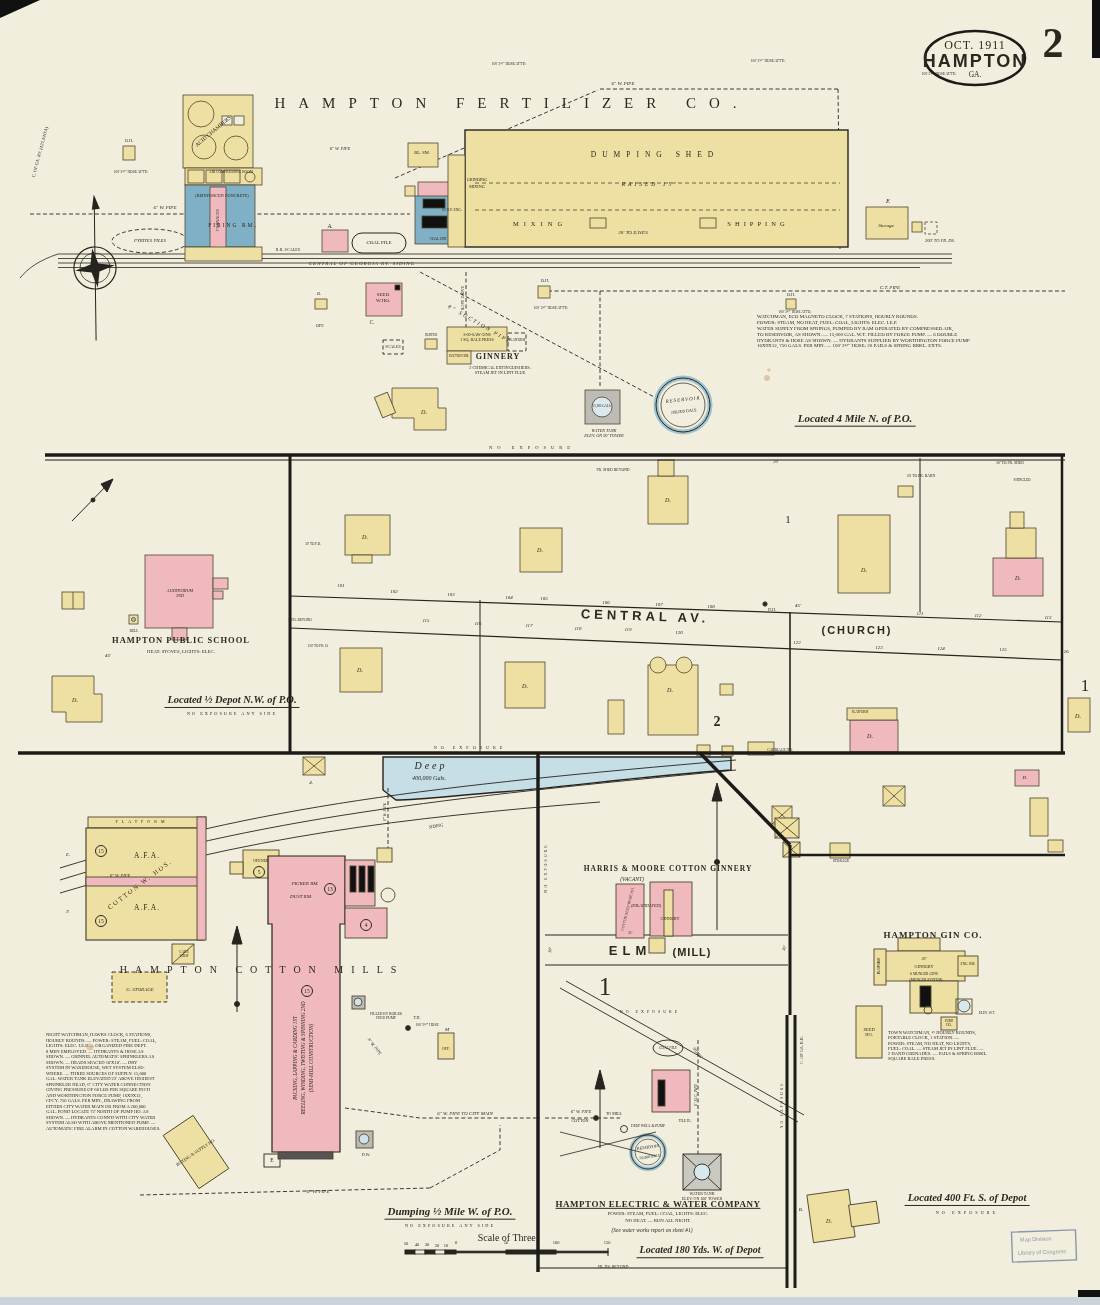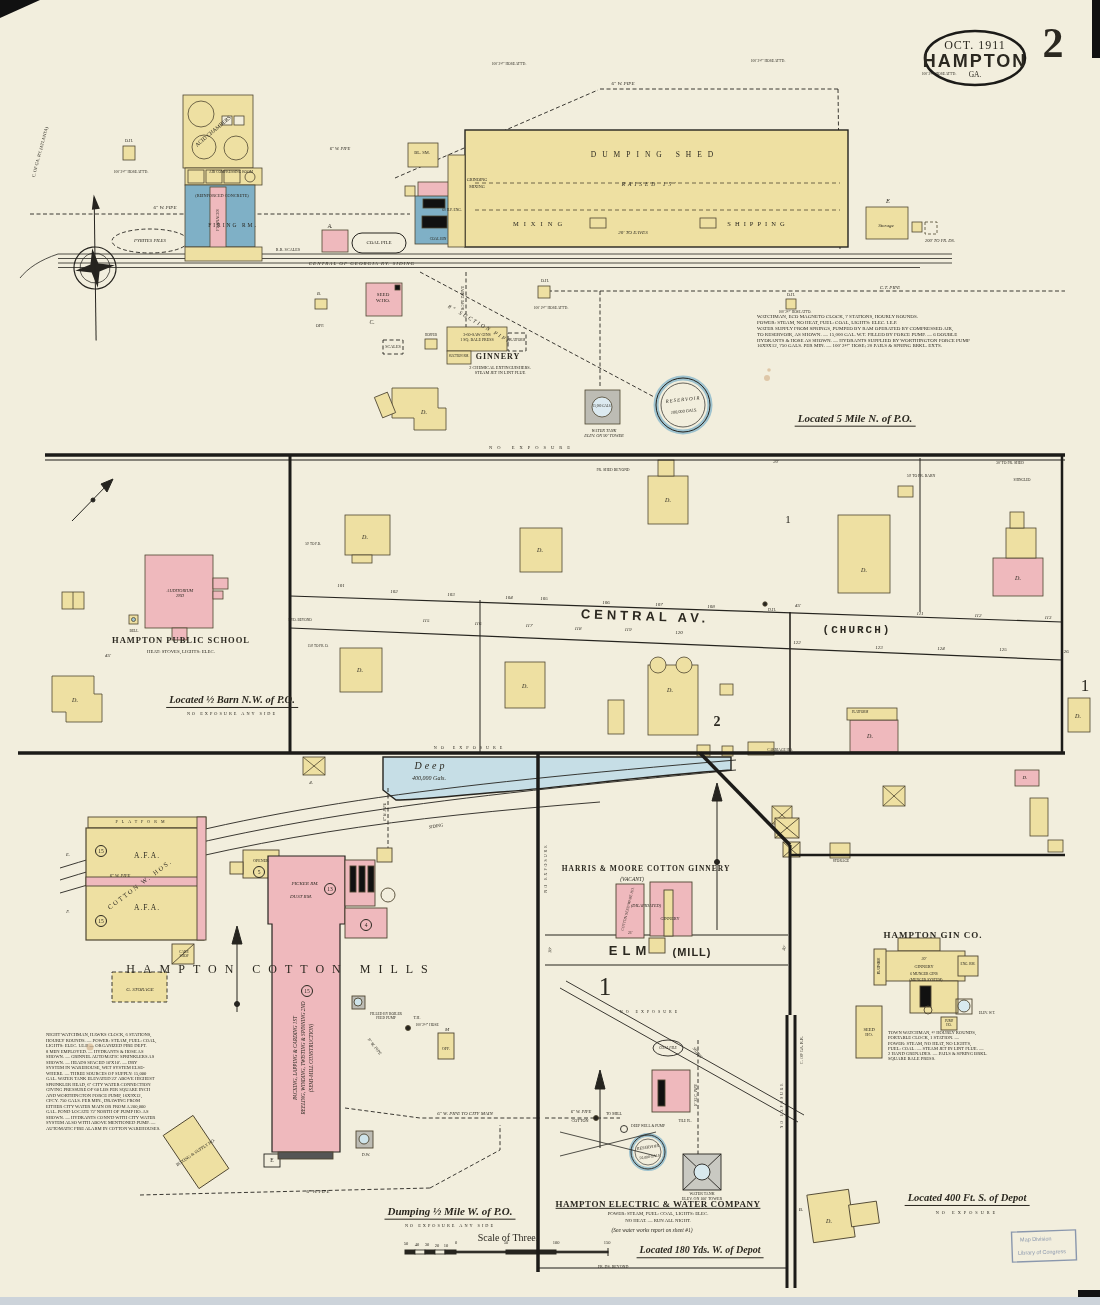--- a/index.html
+++ b/index.html
@@ -313,20 +313,21 @@
     <ellipse cx="975" cy="58" rx="50" ry="27" fill="none" stroke="#1c1b18" stroke-width="2.6"></ellipse>
   </g>
   <rect x="1012" y="1231" width="64" height="30" fill="none" stroke="#8a97ad" stroke-width="1.4" transform="rotate(-2 1044 1246)"></rect>
 </svg>
 
 <div class="lbl b" style="left:1053px;top:43px;font-size:42px;">2</div>
 <div class="lbl up" style="left:975px;top:46px;font-size:12px;letter-spacing:1px;">Oct. 1911</div>
 <div class="lbl b up sans" style="left:975px;top:61px;font-size:18px;letter-spacing:2px;">Hampton</div>
 <div class="lbl up" style="left:975px;top:75px;font-size:7.5px;">Ga.</div>
 
+<div class="lbl up" style="left:512px;top:104px;font-size:15px;letter-spacing:13px;">Hampton Fertilizer Co.</div>
 <div class="lbl up" style="left:655px;top:155px;font-size:7.5px;letter-spacing:6px;">Dumping Shed</div>
 <div class="lbl up i" style="left:650px;top:184px;font-size:5.5px;letter-spacing:3px;">Raised 15'</div>
 <div class="lbl up" style="left:477px;top:180px;font-size:4.2px;">Grinding</div>
 <div class="lbl up" style="left:477px;top:187px;font-size:4.2px;">Mixing</div>
 <div class="lbl up" style="left:540px;top:224px;font-size:6.5px;letter-spacing:5px;">Mixing</div>
 <div class="lbl up i" style="left:633px;top:233px;font-size:5px;">20' to Eaves</div>
 <div class="lbl up" style="left:758px;top:224px;font-size:6.5px;letter-spacing:4px;">Shipping</div>
 <div class="lbl i" style="left:886px;top:226px;font-size:5px;">Storage</div>
 <div class="lbl i" style="left:888px;top:201px;font-size:6.5px;">E</div>
 <div class="lbl up i" style="left:940px;top:241px;font-size:4.5px;">200' to Fr. Ds.</div>
@@ -377,32 +378,32 @@
 <div class="lbl up wrap" style="left:939px;top:74px;font-size:3.6px;">100' 2½" Hose Att'd.</div>
 <div class="lbl up i" style="left:165px;top:208px;font-size:5px;">6" W. Pipe</div>
 <div class="lbl up i" style="left:623px;top:84px;font-size:5px;">6" W. Pipe</div>
 <div class="lbl up i" style="left:340px;top:149px;font-size:4.5px;">6" W. Pipe</div>
 <div class="notes up" style="left:757px;top:314px;width:280px;font-size:5px;line-height:1.18;">Watchman, Eco Magneto clock, 7 stations, hourly rounds.
 Power: Steam, no heat, Fuel: Coal, Lights: Elec. I.E.P.
 Water supply from springs, pumped by ram operated by compressed air,
 to reservoir, as shown. — 15,000 gal. W.T. filled by force pump. — 6 double
 hydrants &amp; hose as shown. — Hydrants supplied by Worthington force pump
 16x9x12, 750 gals. per min. — 100' 2½" hose; 20 pails &amp; spring brkl. exts.</div>
-<div class="lbl loc" style="left:855px;top:419px;font-size:11px;">Located 5 Mile N. of P.O.</div>
+<div class="lbl loc" style="left:855px;top:419px;font-size:11px;">Located 4 Mile N. of P.O.</div>
 <div class="lbl up" style="left:40px;top:152px;font-size:4.5px;transform:translate(-50%,-50%) rotate(-75deg);">C. of Ga. Ry. (Atlanta)</div>
 
 <div class="lbl up" style="left:532px;top:448px;font-size:4.5px;letter-spacing:5px;">No Exposure</div>
 <div class="lbl up b sans" style="left:645px;top:617px;font-size:13px;letter-spacing:4px;transform:translate(-50%,-50%) rotate(2deg);">Central Av.</div>
-<div class="lbl up b sans" style="left:857px;top:630px;font-size:11px;letter-spacing:2px;font-family:Liberation Mono, monospace;">(Church)</div>
+<div class="lbl up b sans" style="left:857px;top:630px;font-size:11px;letter-spacing:2px;">(Church)</div>
 <div class="lbl up b" style="left:181px;top:641px;font-size:8.5px;letter-spacing:1px;">Hampton Public School</div>
 <div class="lbl up" style="left:181px;top:652px;font-size:4.8px;">Heat: Stoves, Lights: Elec.</div>
 <div class="lbl up i" style="left:180px;top:594px;font-size:4.3px;">Auditorium
 2nd</div>
 <div class="lbl up" style="left:134px;top:631px;font-size:3.6px;">Bell</div>
-<div class="lbl loc" style="left:232px;top:701px;font-size:10.5px;">Located ½ Barn N.W. of P.O.</div>
+<div class="lbl loc" style="left:232px;top:701px;font-size:10.5px;">Located ½ Depot N.W. of P.O.</div>
 <div class="lbl up" style="left:232px;top:714px;font-size:4.3px;letter-spacing:2px;">No Exposure Any Side</div>
 <div class="lbl up" style="left:613px;top:470px;font-size:3.8px;">Fr. Shed Beyond</div>
 <div class="lbl up i" style="left:776px;top:462px;font-size:4.5px;">20'</div>
 <div class="lbl up" style="left:921px;top:476px;font-size:3.8px;">50' to Fr. Barn</div>
 <div class="lbl up" style="left:1010px;top:463px;font-size:3.8px;">30' to Fr. Shed</div>
 <div class="lbl up" style="left:1022px;top:481px;font-size:3.4px;">Shingled</div>
 <div class="lbl" style="left:788px;top:519px;font-size:11px;">1</div>
 <div class="lbl b" style="left:717px;top:722px;font-size:14px;">2</div>
 <div class="lbl" style="left:1085px;top:686px;font-size:17px;">1</div>
 <div class="lbl i" style="left:341px;top:586px;font-size:5px;">101</div>
@@ -443,21 +444,21 @@
 <div class="lbl i" style="left:1018px;top:578px;font-size:6px;">D.</div>
 <div class="lbl i" style="left:75px;top:700px;font-size:6px;">D.</div>
 <div class="lbl i" style="left:360px;top:670px;font-size:6px;">D.</div>
 <div class="lbl i" style="left:525px;top:686px;font-size:6px;">D.</div>
 <div class="lbl i" style="left:670px;top:690px;font-size:6px;">D.</div>
 <div class="lbl i" style="left:870px;top:736px;font-size:6px;">D.</div>
 <div class="lbl i" style="left:1025px;top:778px;font-size:5px;">D.</div>
 <div class="lbl i" style="left:1078px;top:716px;font-size:6px;">D.</div>
 
 <div class="lbl up" style="left:470px;top:748px;font-size:4.2px;letter-spacing:4px;">No Exposure</div>
-<div class="lbl up" style="left:262px;top:970px;font-size:12px;letter-spacing:8px;margin-left:19px;">Hampton Cotton Mills</div>
+<div class="lbl up" style="left:262px;top:970px;font-size:10px;letter-spacing:8px;">Hampton Cotton Mills</div>
 <div class="lbl i" style="left:431px;top:766px;font-size:10px;letter-spacing:3px;">Deep</div>
 <div class="lbl i" style="left:429px;top:778px;font-size:6px;">400,000 Gals.</div>
 <div class="lbl up" style="left:147px;top:856px;font-size:7.5px;letter-spacing:1px;">A.F.A.</div>
 <div class="lbl up" style="left:147px;top:908px;font-size:7.5px;letter-spacing:1px;">A.F.A.</div>
 <div class="lbl up" style="left:140px;top:884px;font-size:6.5px;letter-spacing:2px;transform:translate(-50%,-50%) rotate(-37deg);">Cotton W. Hos.</div>
 <div class="lbl up" style="left:142px;top:822px;font-size:4px;letter-spacing:4px;">Platform</div>
 <div class="lbl up" style="left:184px;top:954px;font-size:3.6px;">Carp.
 Shop</div>
 <div class="lbl up" style="left:261px;top:861px;font-size:4px;">Opener</div>
 <div class="lbl up i" style="left:305px;top:884px;font-size:5px;">Picker Rm.</div>
@@ -515,21 +516,21 @@
 <div class="lbl" style="left:417px;top:1245px;font-size:4.5px;">40</div>
 <div class="lbl" style="left:427px;top:1245px;font-size:4.5px;">30</div>
 <div class="lbl" style="left:437px;top:1246px;font-size:4.5px;">20</div>
 <div class="lbl" style="left:446px;top:1246px;font-size:4.5px;">10</div>
 <div class="lbl" style="left:456px;top:1243px;font-size:4.5px;">0</div>
 <div class="lbl" style="left:506px;top:1243px;font-size:4.5px;">50</div>
 <div class="lbl" style="left:556px;top:1243px;font-size:4.5px;">100</div>
 <div class="lbl" style="left:607px;top:1243px;font-size:4.5px;">150</div>
 <div class="lbl up" style="left:613px;top:1267px;font-size:4px;">Fr. Ds. Beyond</div>
 
-<div class="lbl up b" style="left:646px;top:869px;font-size:7.5px;letter-spacing:1px;">Harris &amp; Moore Cotton Ginnery</div>
+<div class="lbl up b" style="left:646px;top:869px;font-size:7.5px;letter-spacing:1px;padding-left:44px;">Harris &amp; Moore Cotton Ginnery</div>
 <div class="lbl up i" style="left:632px;top:879px;font-size:5.5px;">(Vacant)</div>
 <div class="lbl up" style="left:628px;top:909px;font-size:3.8px;transform:translate(-50%,-50%) rotate(-76deg);">Cotton Seed Ware Ho.</div>
 <div class="lbl up i" style="left:646px;top:906px;font-size:4.3px;">(Dilapidated)</div>
 <div class="lbl up" style="left:670px;top:919px;font-size:4.3px;">Ginnery</div>
 <div class="lbl up b sans" style="left:630px;top:951px;font-size:13px;letter-spacing:5px;">Elm</div>
 <div class="lbl up b sans" style="left:692px;top:952px;font-size:11px;letter-spacing:1px;">(Mill)</div>
 <div class="lbl" style="left:605px;top:987px;font-size:25px;">1</div>
 <div class="lbl up" style="left:650px;top:1012px;font-size:4px;letter-spacing:3px;">No Exposure</div>
 <div class="lbl up" style="left:546px;top:868px;font-size:4px;letter-spacing:2px;transform:translate(-50%,-50%) rotate(-90deg);">No Exposure</div>
 <div class="lbl i" style="left:550px;top:950px;font-size:4.5px;transform:translate(-50%,-50%) rotate(-80deg);">30'</div>

